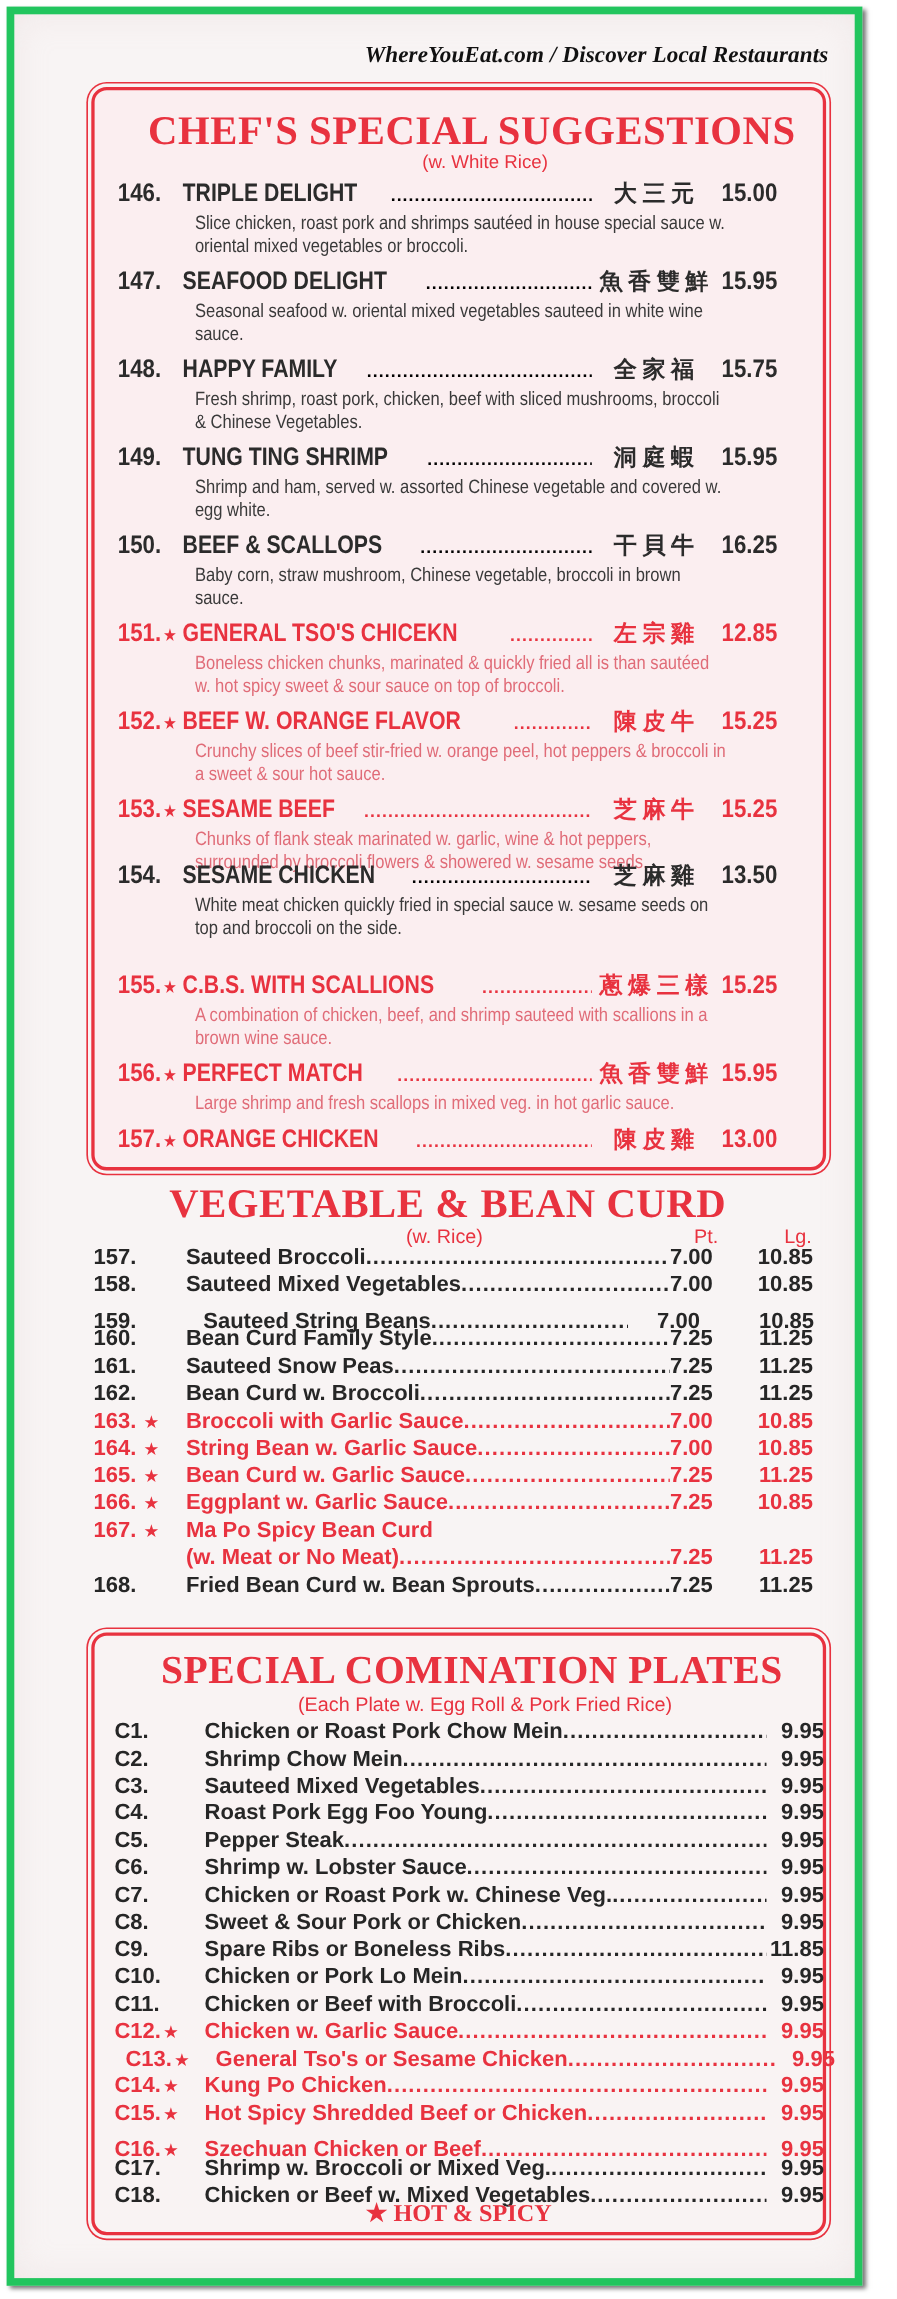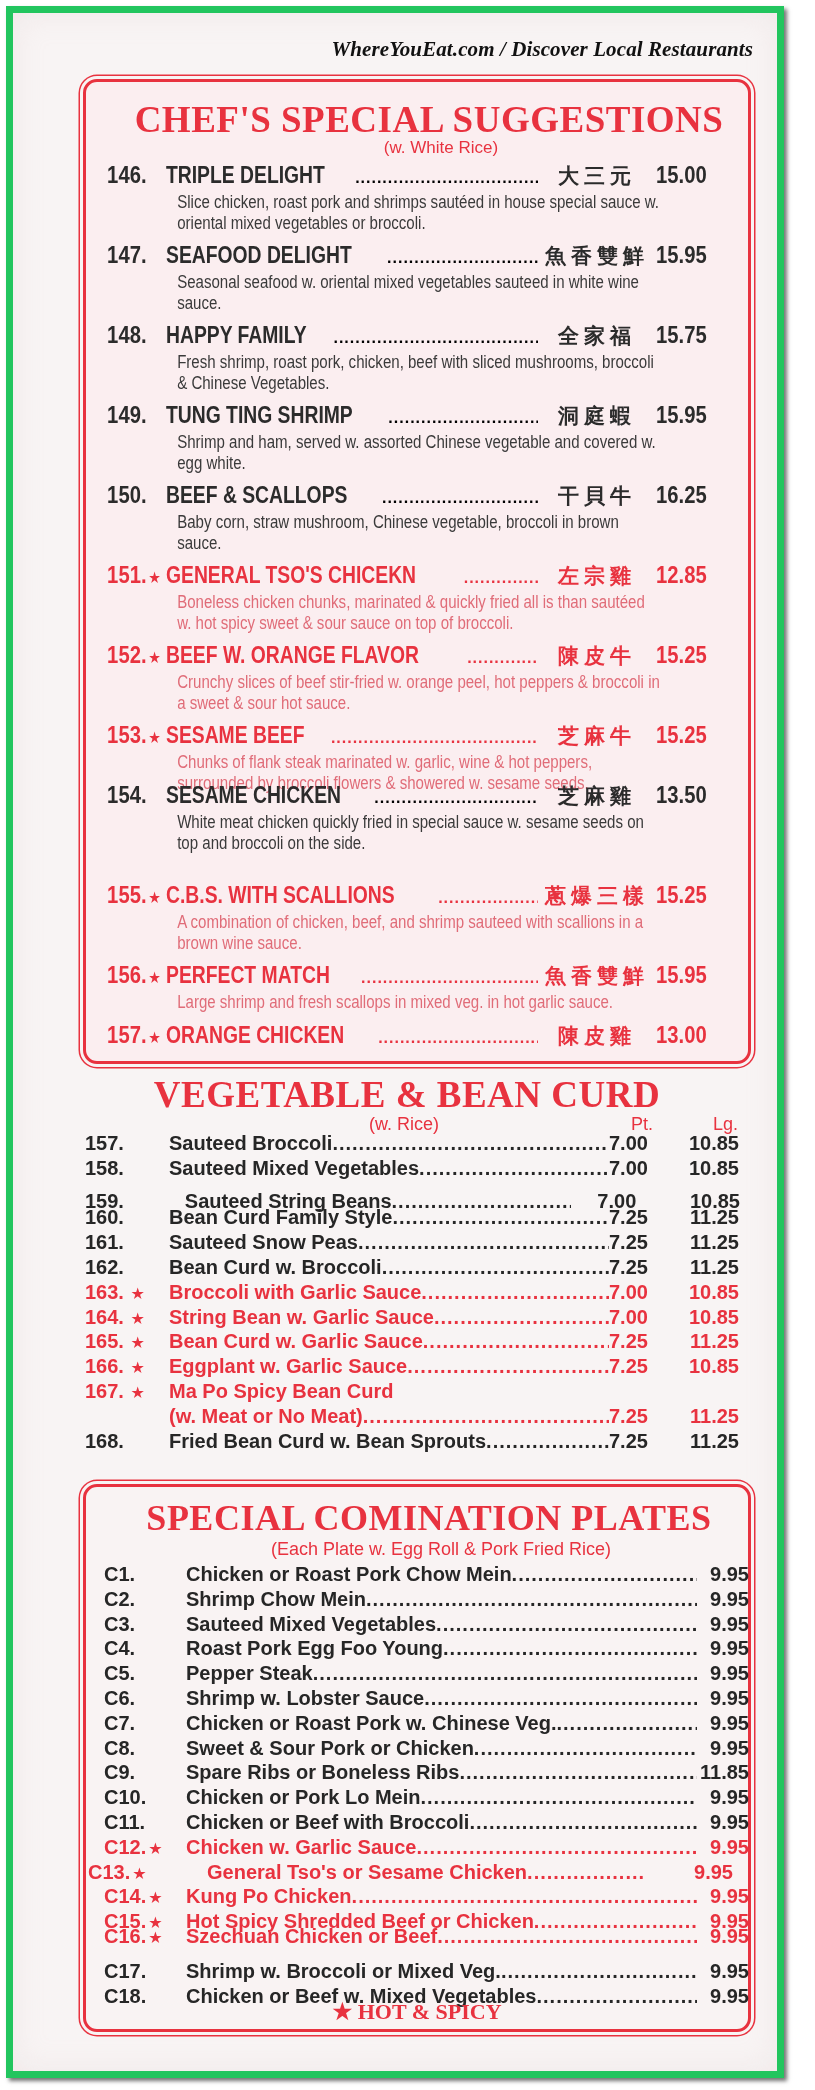--- a/index.html
+++ b/index.html
@@ -437,21 +437,21 @@
           <div class="price">9.95</div>
         </div>
         <div class="combo-row hot" style="top: 348.8px; left: 18px;">
           <div class="num">C12.<span class="star">★</span></div>
           <div class="name-wrap">
             <span>Chicken w. Garlic Sauce</span>
             <span class="dots">........................................................................................................................</span>
           </div>
           <div class="price">9.95</div>
         </div>
-        <div class="combo-row hot" style="top: 373.6px; left: 2px; gap: 37px;">
+        <div class="combo-row hot" style="top: 373.6px; left: 28px;">
           <div class="num">C13.<span class="star">★</span></div>
           <div class="name-wrap">
             <span>General Tso's or Sesame Chicken</span>
             <span class="dots">........................................................................................................................</span>
           </div>
           <div class="price">9.95</div>
         </div>
         <div class="combo-row hot" style="top: 398.4px; left: 18px;">
           <div class="num">C14.<span class="star">★</span></div>
           <div class="name-wrap">
@@ -461,21 +461,21 @@
           <div class="price">9.95</div>
         </div>
         <div class="combo-row hot" style="top: 423.2px; left: 18px;">
           <div class="num">C15.<span class="star">★</span></div>
           <div class="name-wrap">
             <span>Hot Spicy Shredded Beef or Chicken</span>
             <span class="dots">........................................................................................................................</span>
           </div>
           <div class="price">9.95</div>
         </div>
-        <div class="combo-row hot" style="top: 438px; left: 18px;">
+        <div class="combo-row hot" style="top: 456px; left: 18px;">
           <div class="num">C16.<span class="star">★</span></div>
           <div class="name-wrap">
             <span>Szechuan Chicken or Beef</span>
             <span class="dots">........................................................................................................................</span>
           </div>
           <div class="price">9.95</div>
         </div>
         <div class="combo-row" style="top: 472.8px; left: 18px;">
           <div class="num">C17.</div>
           <div class="name-wrap">

